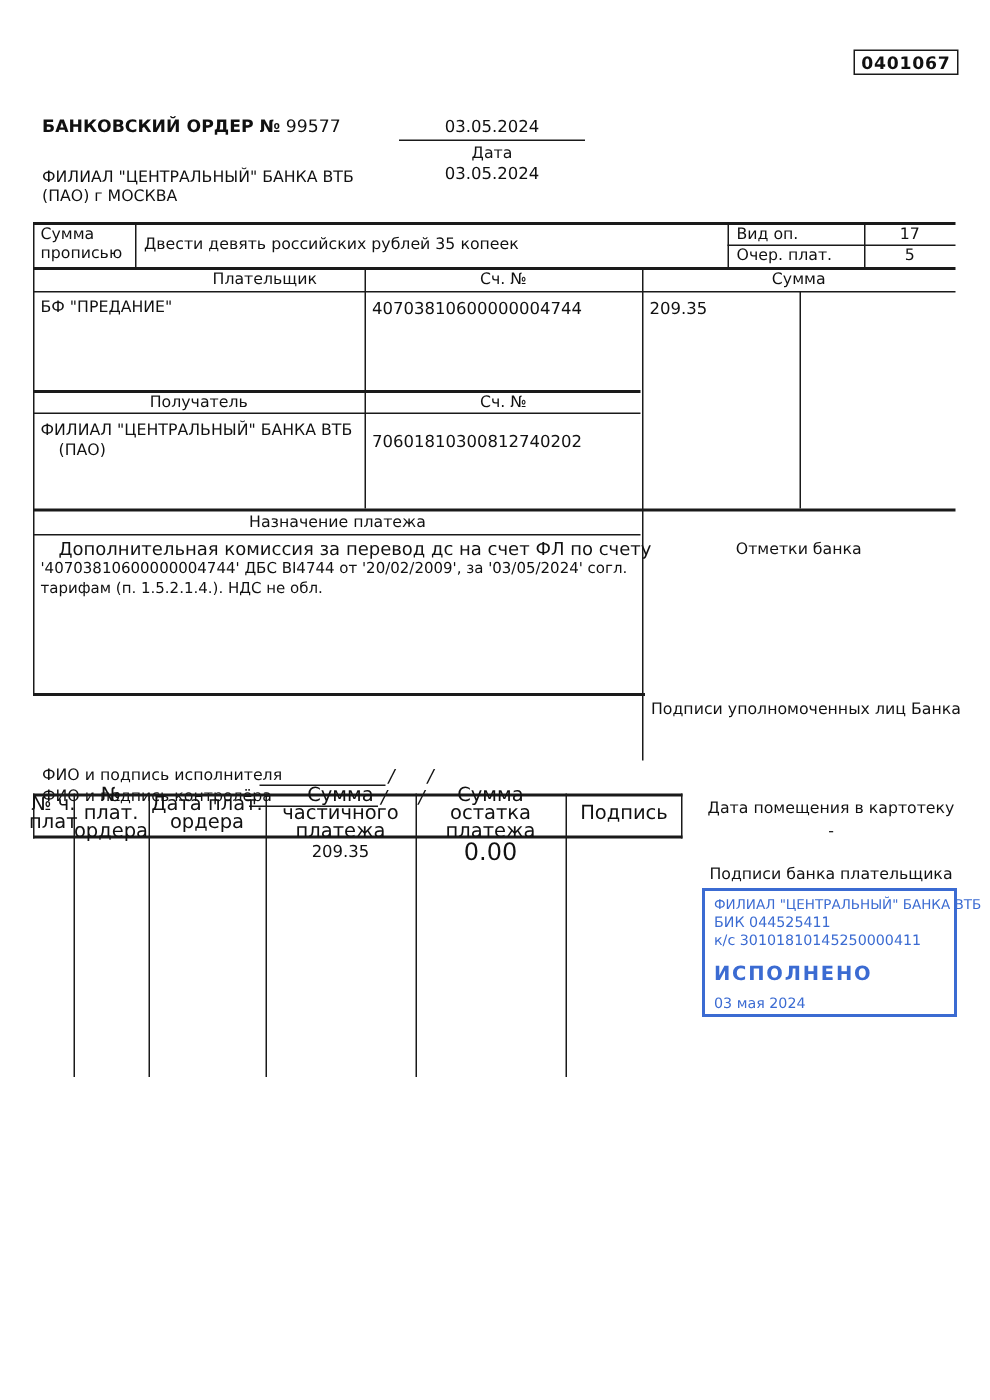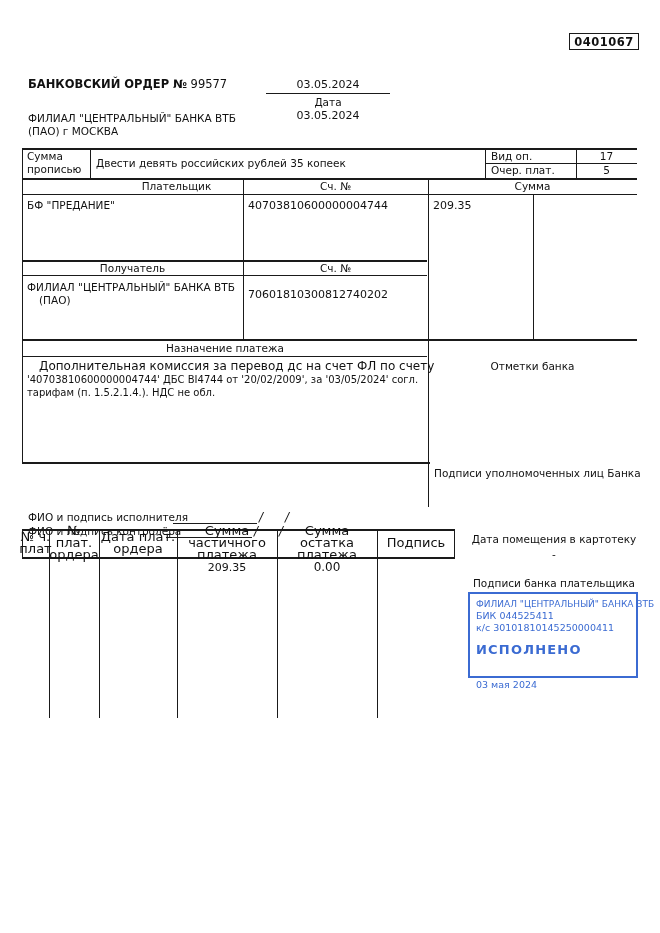--- a/index.html
+++ b/index.html
@@ -25,21 +25,21 @@
     text-align:center;white-space:normal;
   }
   .stamp{
     position:absolute;left:468px;top:592px;width:170px;height:86px;
     box-sizing:border-box;border:2px solid #3b6bd2;color:#3b6bd2;
     padding:5px 6px;
   }
   .stamp .s1{font-size:9px;line-height:11px;white-space:nowrap;}
   .stamp .s2{font-size:9.5px;line-height:11.5px;white-space:nowrap;}
   .stamp .status{font-size:13px;font-weight:bold;letter-spacing:1.2px;margin-top:9px;white-space:nowrap;}
-  .stamp .sdate{font-size:9.5px;margin-top:22px;white-space:nowrap;}
+  .stamp .sdate{font-size:9.5px;margin-top:7px;white-space:nowrap;}
   .slash{position:absolute;font-size:12px;font-style:italic;}
 </style>
 </head>
 <body>
 
 <div class="page">
 
   <div class="formcode">
     <span>0401067</span>
   </div>
@@ -127,21 +127,21 @@
     <div class="vl" style="left:377px;top:529px;height:189px;"></div>
 
     <div class="colhead" style="left:22px;width:27px;">№ ч. плат</div>
     <div class="colhead" style="left:49px;width:50px;">№ плат. ордера</div>
     <div class="colhead" style="left:99px;width:78px;">Дата плат. ордера</div>
     <div class="colhead" style="left:177px;width:100px;">Сумма частичного платежа</div>
     <div class="colhead" style="left:277px;width:100px;">Сумма остатка платежа</div>
     <div class="colhead" style="left:377px;width:78px;">Подпись</div>
 
     <div class="txt ctr" style="left:177px;top:561px;width:100px;font-size:11px;">209.35</div>
-    <div class="txt ctr" style="left:277px;top:561px;width:100px;font-size:12px;">0.00</div>
+    <div class="txt ctr" style="left:277px;top:561px;width:100px;font-size:16px;">0.00</div>
   </div>
 
   <div class="txt ctr" style="left:468px;top:533px;width:172px;">Дата помещения в картотеку</div>
   <div class="txt ctr" style="left:468px;top:548px;width:172px;">-</div>
 
   <div class="txt ctr" style="left:468px;top:577px;width:172px;">Подписи банка плательщика</div>
 
   <div class="stamp">
     <div class="s1">ФИЛИАЛ "ЦЕНТРАЛЬНЫЙ" БАНКА ВТБ</div>
     <div class="s2">БИК 044525411</div>

